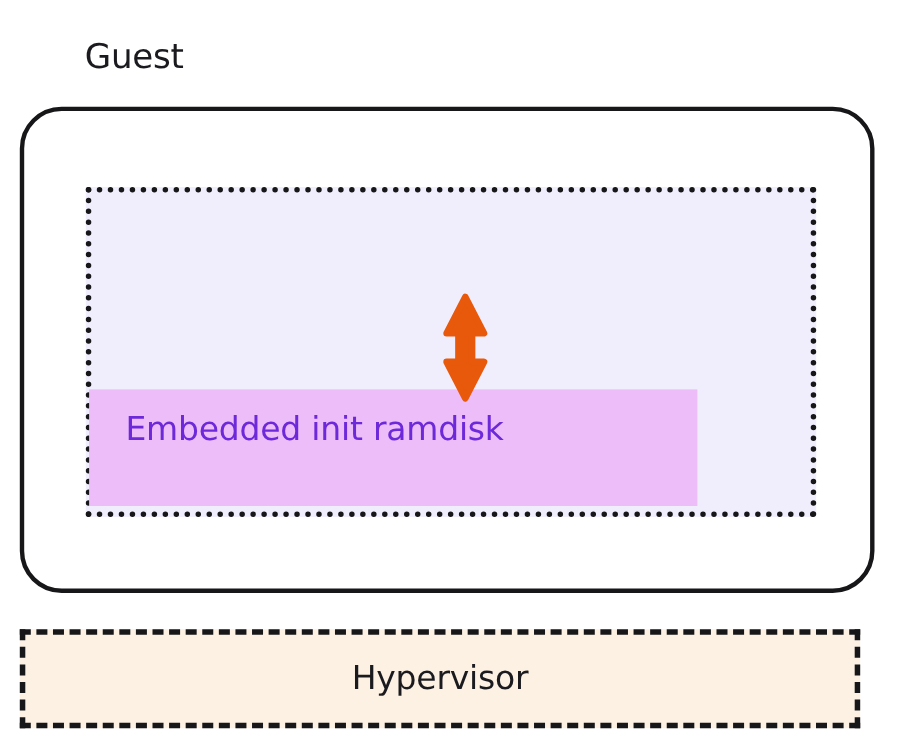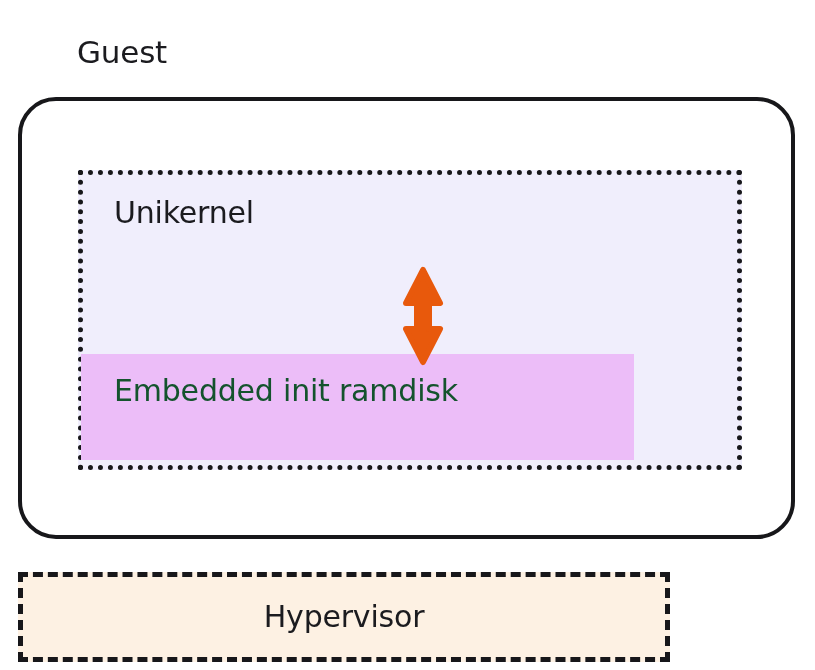--- a/index.html
+++ b/index.html
@@ -78,40 +78,40 @@
     height: 106px;
     background: #ecbdf8;
   }
   .ramdisk-label {
     position: absolute;
     left: 114px;
     top: 359px;
     font-size: 30px;
     line-height: 40px;
     letter-spacing: -0.2px;
-    color: #14532d;
+    color: #6d28d9;
     white-space: nowrap;
   }
 
   
   .link-arrow {
     position: absolute;
     left: 398px;
     top: 250px;
     width: 50px;
     height: 108px;
   }
   .link-arrow svg { display: block; }
 
   
   .hypervisor-box {
     position: absolute;
     left: 18px;
     top: 560px;
-    width: 652px;
+    width: 764px;
     height: 90px;
     box-sizing: border-box;
     border: 5px dashed #17171a;
     background: #fdf1e3;
     display: flex;
     align-items: center;
     justify-content: center;
   }
   .hypervisor-label {
     font-size: 30px;
@@ -125,21 +125,20 @@
 <body>
 
 <div id="diagram-root">
 
   <div class="guest-caption">Guest</div>
 
   <div class="guest-box"></div>
 
   <div class="unikernel-box"></div>
 
-  <div class="unikernel-label">Unikernel</div>
 
   <div class="ramdisk-box"></div>
 
   <div class="ramdisk-label">Embedded init ramdisk</div>
 
   <div class="link-arrow">
     <svg width="50" height="108" viewBox="0 0 50 108" xmlns="http://www.w3.org/2000/svg">
       <g fill="#e8590c" stroke="#e8590c" stroke-width="6" stroke-linejoin="round" stroke-linecap="round">
 
         <path d="M 25 8 L 42 41 L 31 41 L 31 67 L 19 67 L 19 41 L 8 41 Z"></path>

